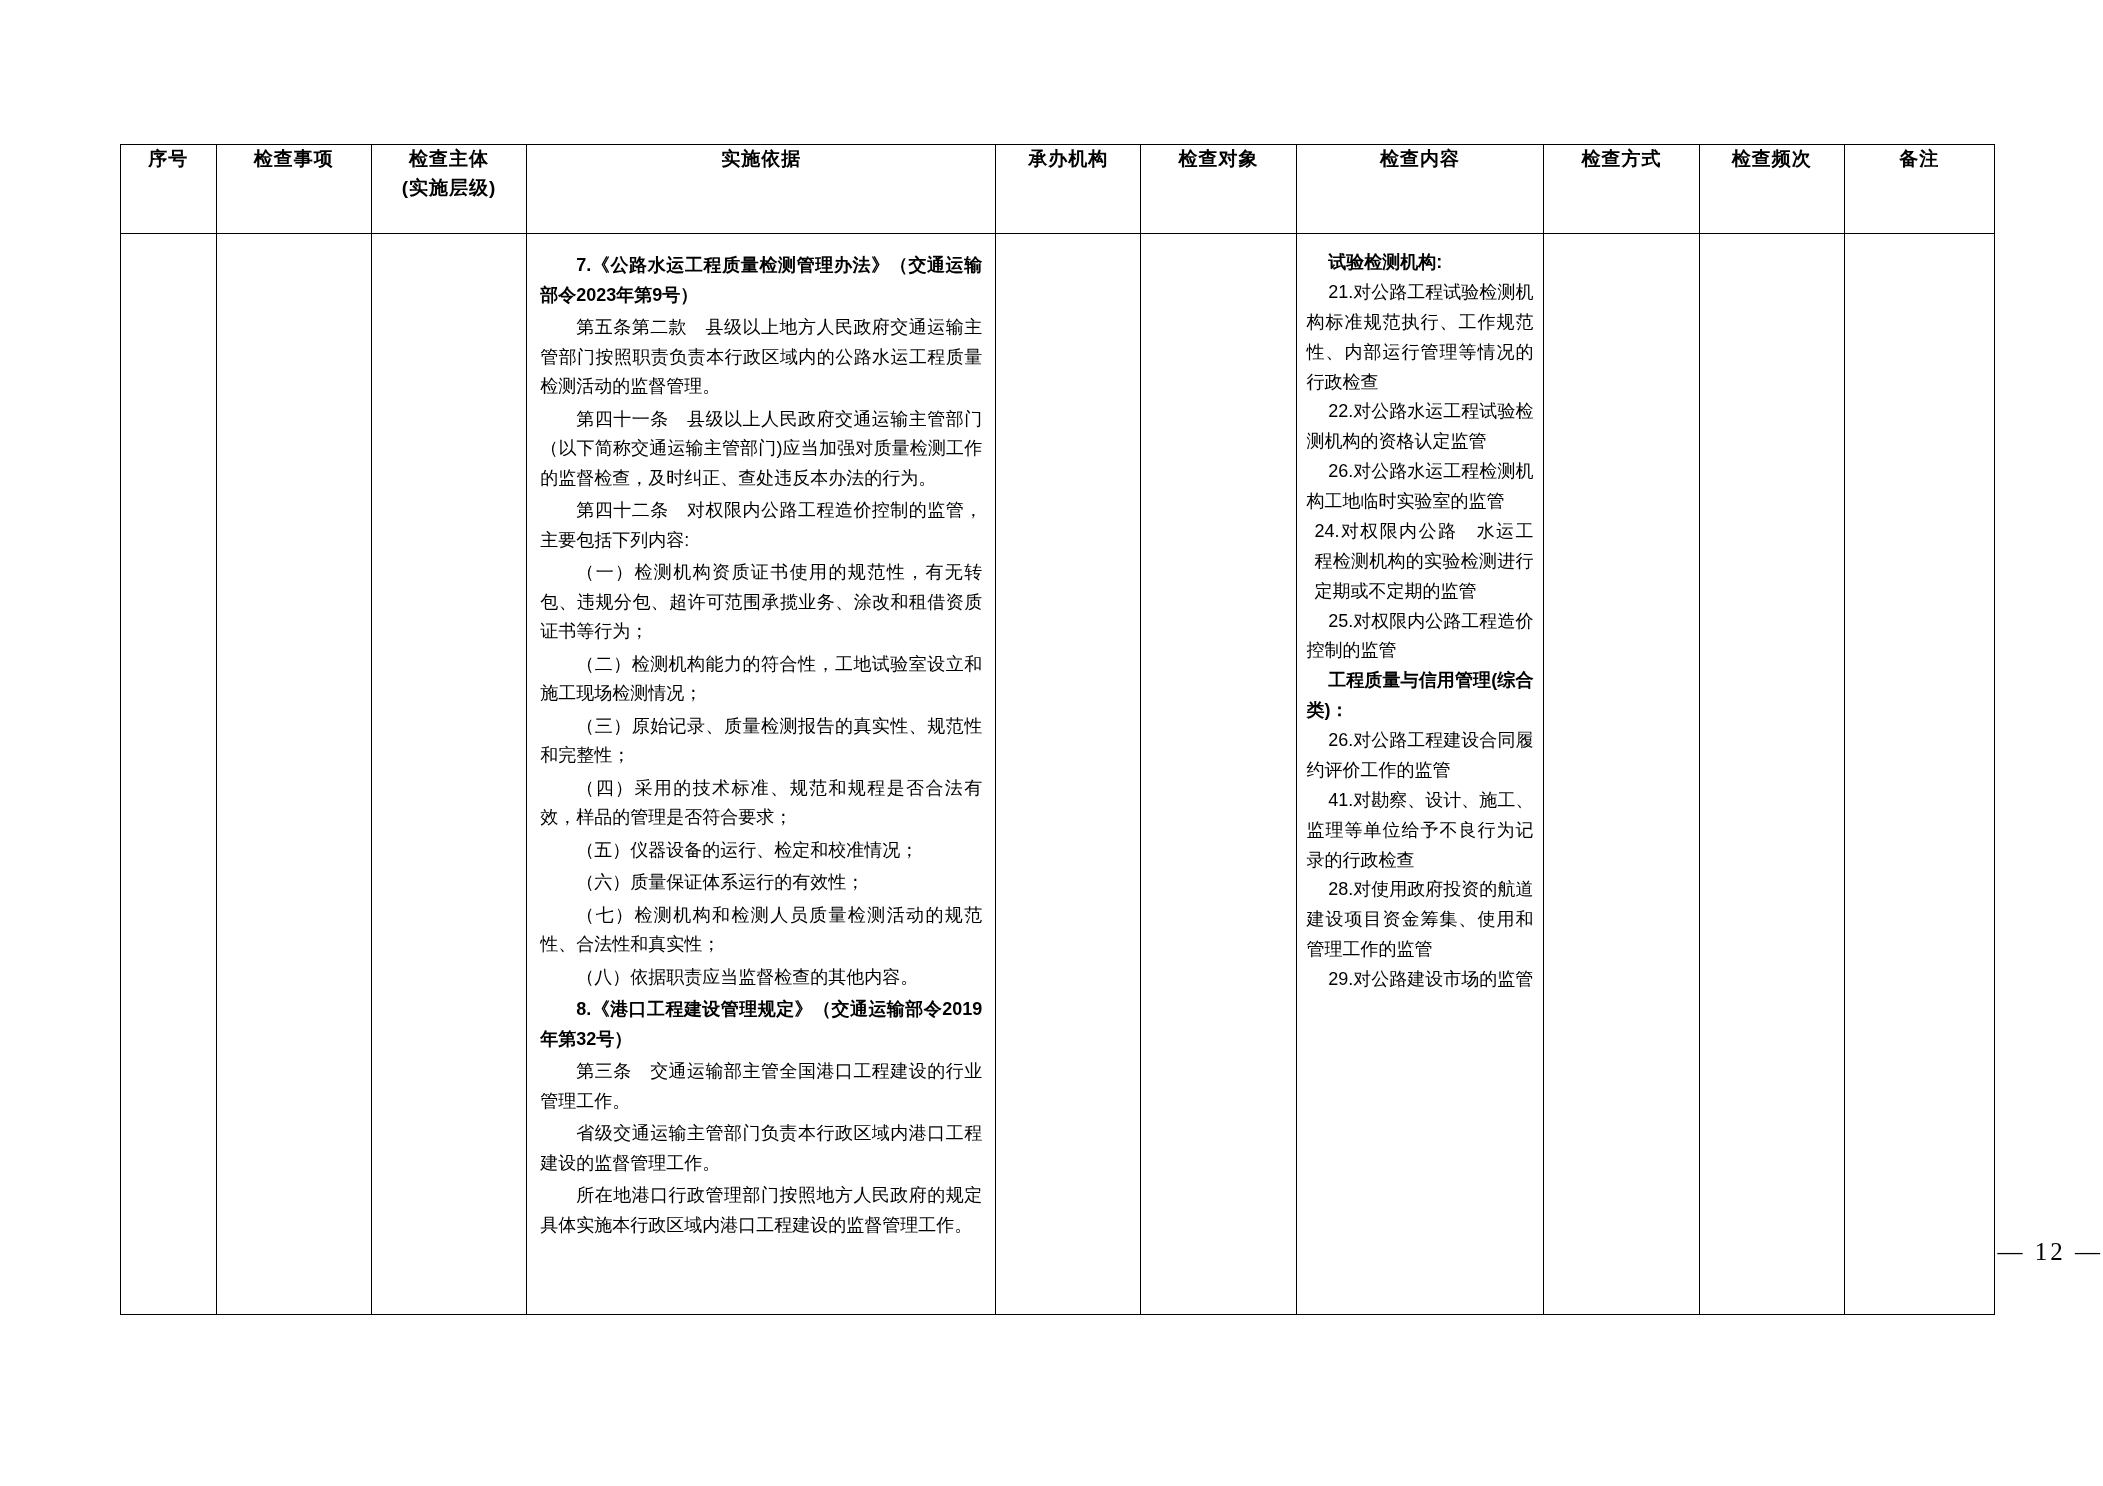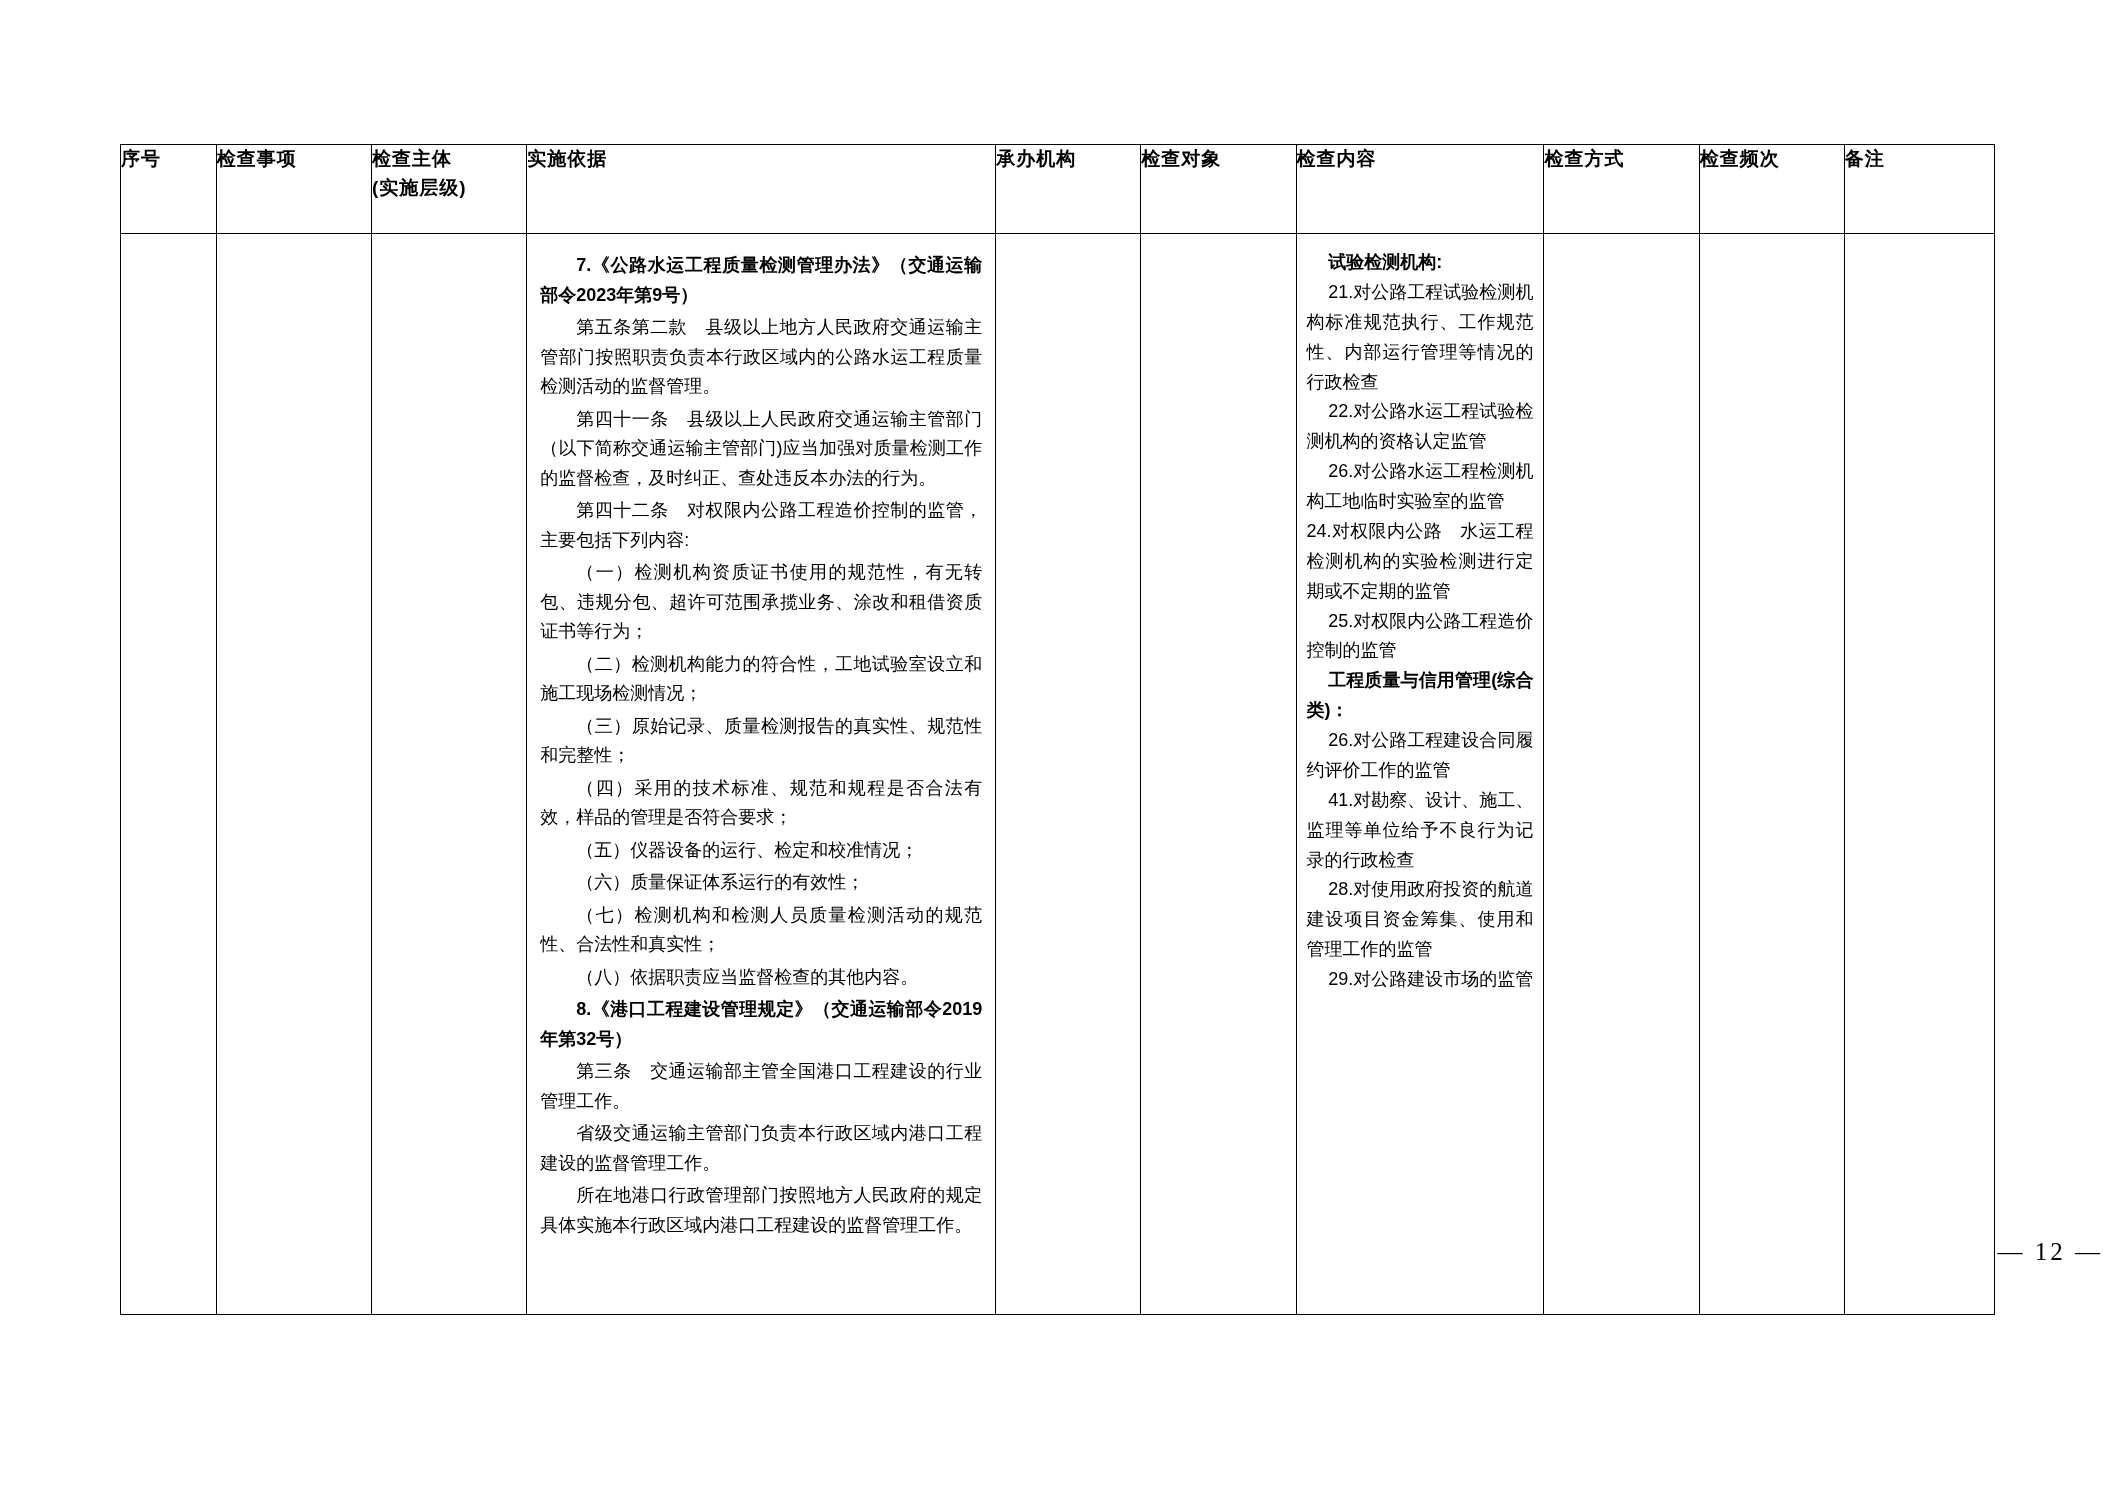--- a/index.html
+++ b/index.html
@@ -31,20 +31,21 @@
     border-collapse: collapse;
     width: 1875px;
     table-layout: fixed;
   }
   table.doc-table td, table.doc-table th {
     border: 1.5px solid #000000;
     vertical-align: top;
     padding: 0;
   }
   thead td {
+    text-align: center;
     vertical-align: middle;
     font-weight: bold;
     font-size: 19px;
     letter-spacing: 1px;
     height: 88px;
     line-height: 1.45;
   }
   .hdr-two-line {
     display: block;
     line-height: 1.5;
@@ -95,20 +96,21 @@
     text-indent: 1.2em;
     text-align: justify;
     text-justify: inter-ideograph;
   }
   .content p.sect {
     font-weight: bold;
     text-indent: 1.2em;
   }
   .content p.noindent {
     text-indent: 0;
+    margin-left: 8px;
   }
   .page-number {
     position: absolute;
     width: 100%;
     top: 1238px;
     text-align: right;
     font-size: 25px;
     letter-spacing: 3px;
     font-family: "Liberation Serif", serif;
   }

